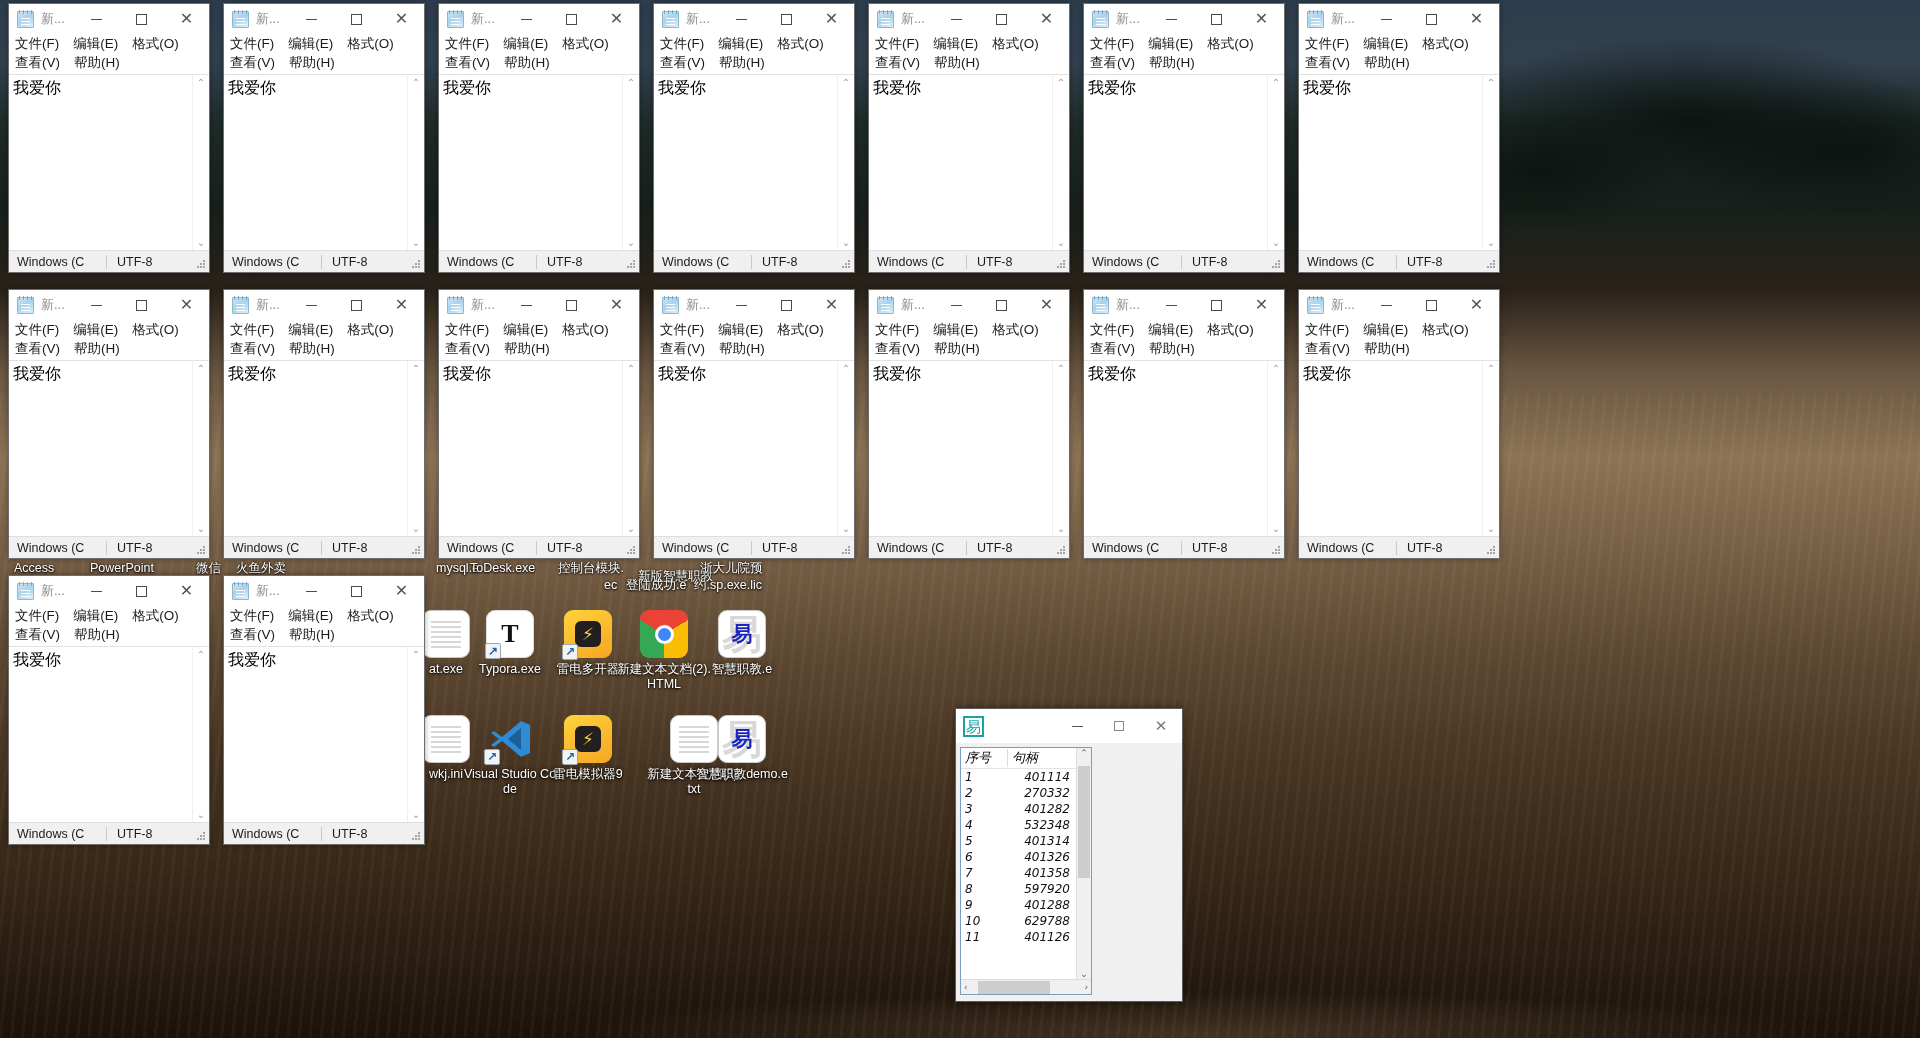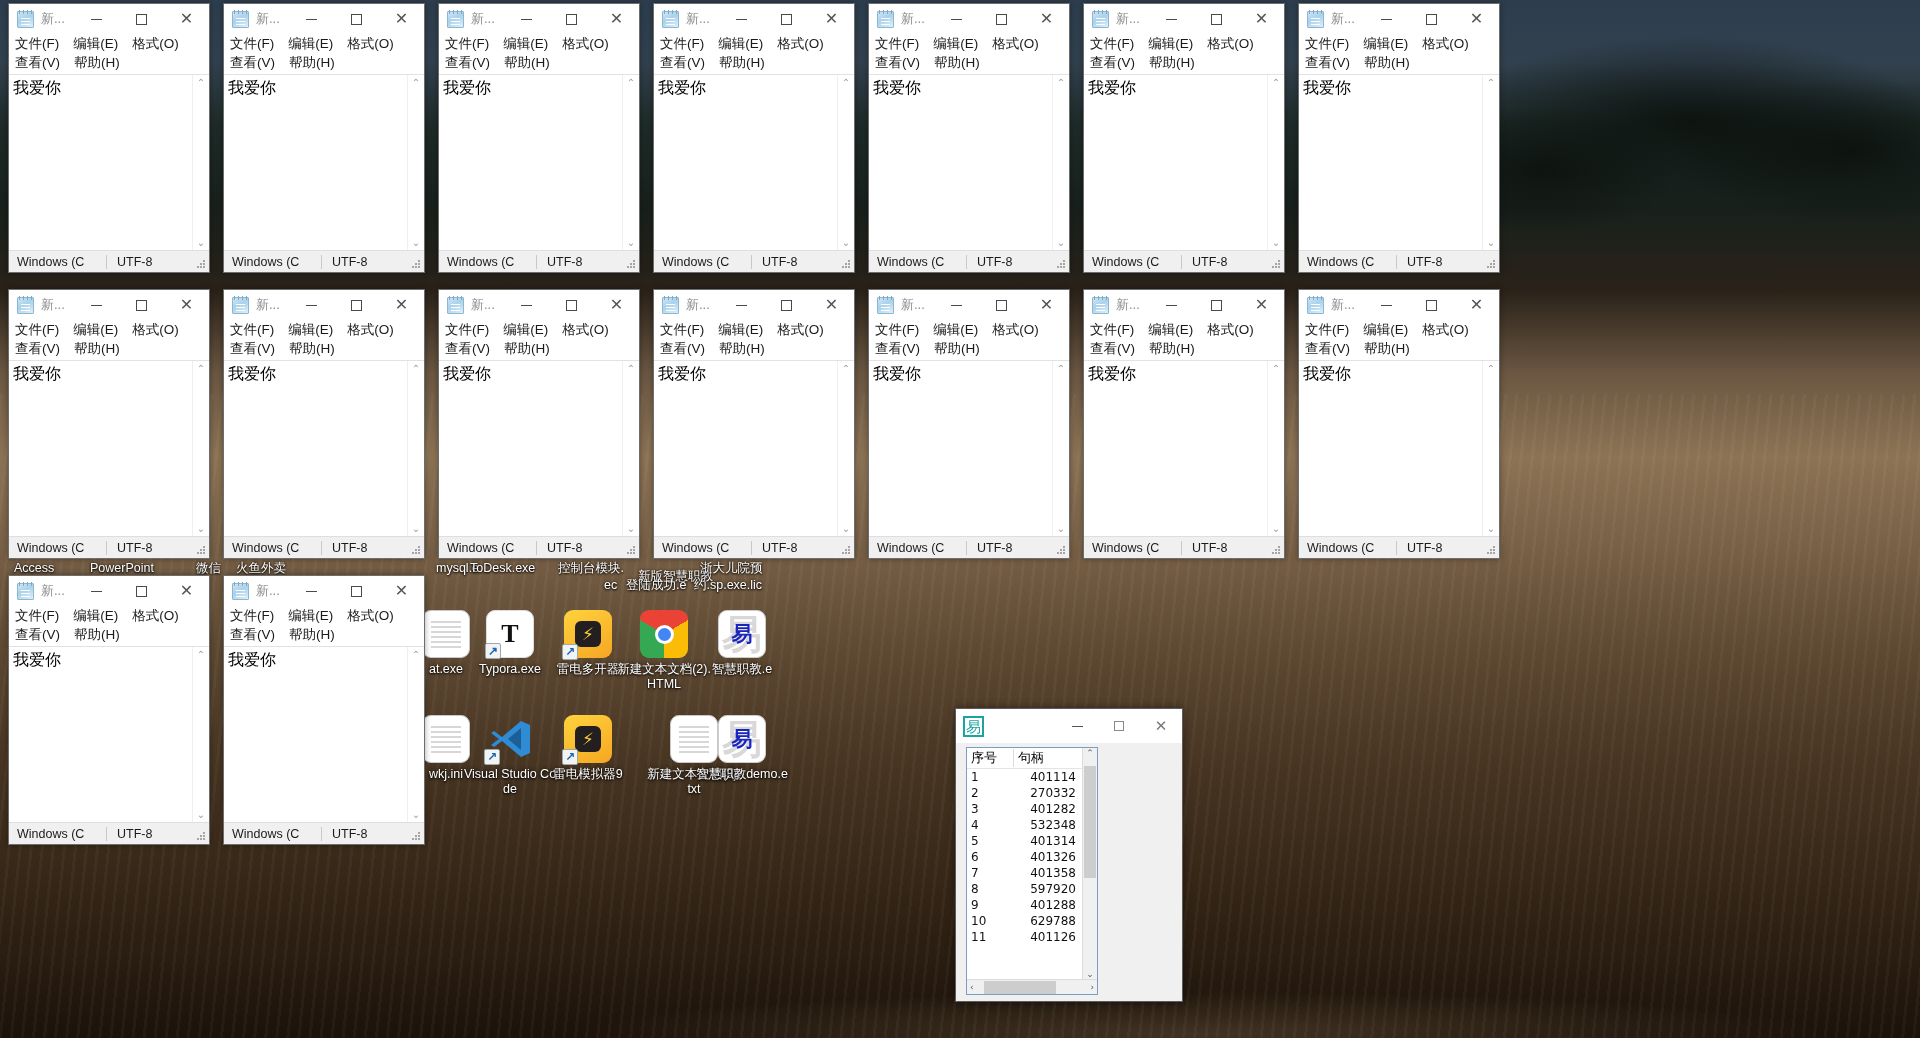--- a/index.html
+++ b/index.html
@@ -163,21 +163,21 @@
   #yi .tb{ height:34px; flex:0 0 34px; background:#fff; display:flex; align-items:center; padding-left:7px; }
   #yi .tb .logo{
     width:21px;height:21px; border:2px solid #19a3a3; background:#fff; color:#19a3a3;
     font-size:15px; line-height:18px; text-align:center; font-family:"DejaVu Sans",sans-serif;
   }
   #yi .tb .btns{ margin-left:auto; display:flex; }
   #yi .tb .b{ width:42px;height:34px;display:flex;align-items:center;justify-content:center;color:#555; }
   #yi .tb .b.min span{ width:11px;height:1px;background:#555;display:block; }
   #yi .tb .b.max span{ width:10px;height:10px;border:1px solid #888;display:block; }
   #yi .tb .b.close span{ font-size:15px; color:#777; font-family:"DejaVu Sans",sans-serif; }
-  #yi .content{ flex:1 1 auto; display:flex; padding:4px 6px 6px 10px; min-height:0; }
+  #yi .content{ flex:1 1 auto; display:flex; padding:4px 6px 6px 4px; min-height:0;font-style:italic; }
   #yi .listwrap{
     flex:0 0 132px; background:#fff; border:1px solid #7a9ec2; display:flex; flex-direction:column; min-height:0;
   }
   #yi .lv{ flex:1 1 auto; display:flex; min-height:0; }
   #yi .lvmain{ flex:1 1 auto; overflow:hidden; }
   #yi .hdr{ display:flex; font-size:13px; font-weight:normal; color:#000; height:21px; align-items:center; border-bottom:1px solid #e4e4e4; }
   #yi .hdr .h1{ width:46px; padding-left:4px; }
   #yi .hdr .h2{ flex:1 1 auto; padding-left:4px; border-left:1px solid #dcdcdc; }
   #yi .row{ display:flex; font-size:12px; line-height:16px; color:#111; font-family:"DejaVu Sans",sans-serif; }
   #yi .row .r1{ width:46px; padding-left:4px; }

